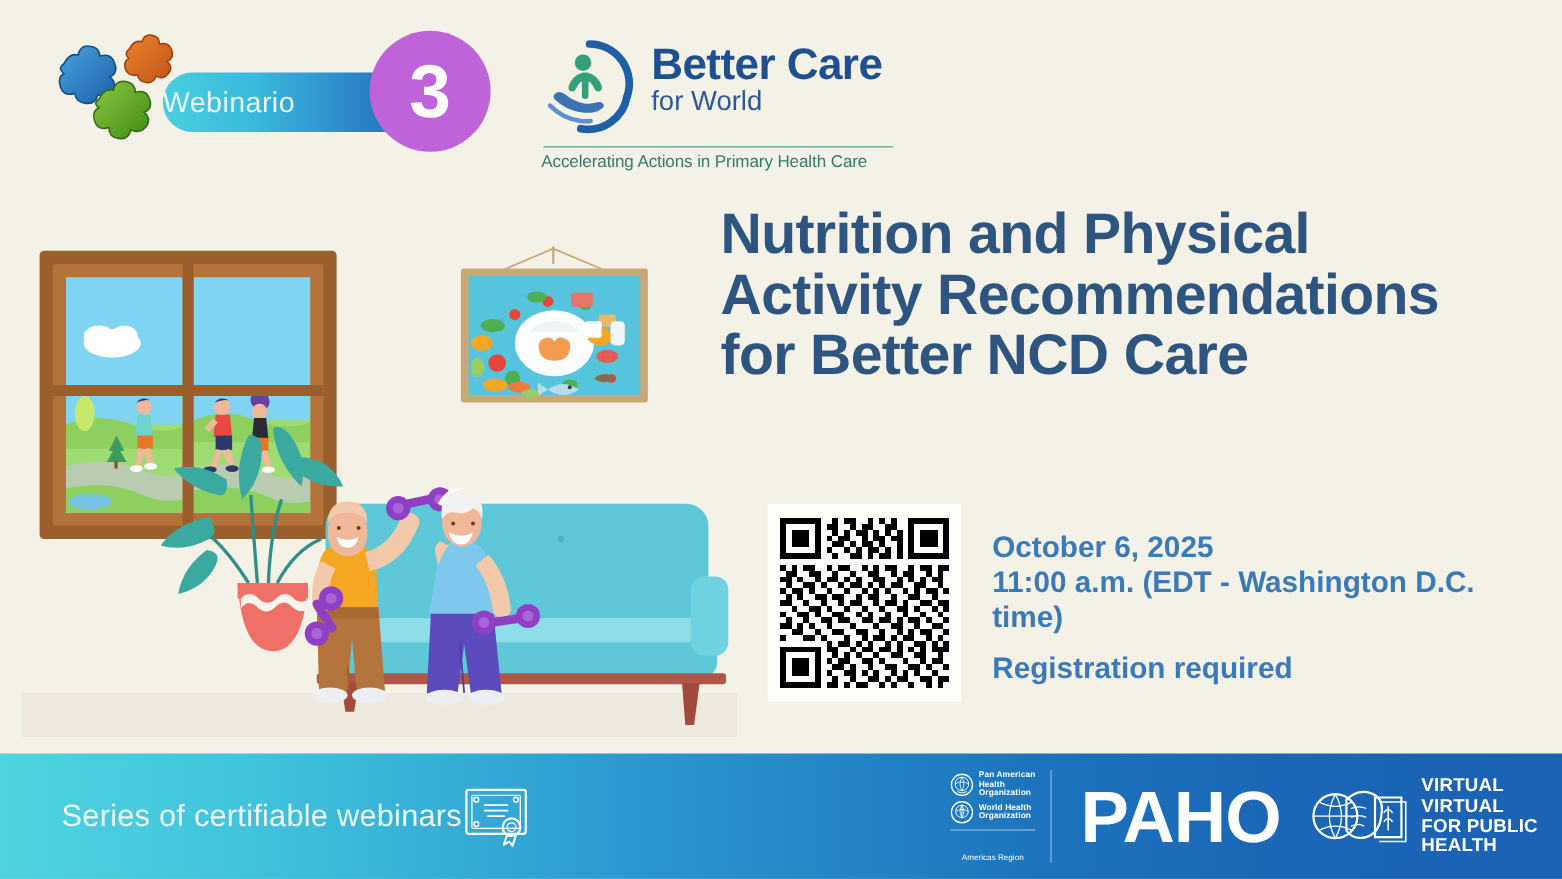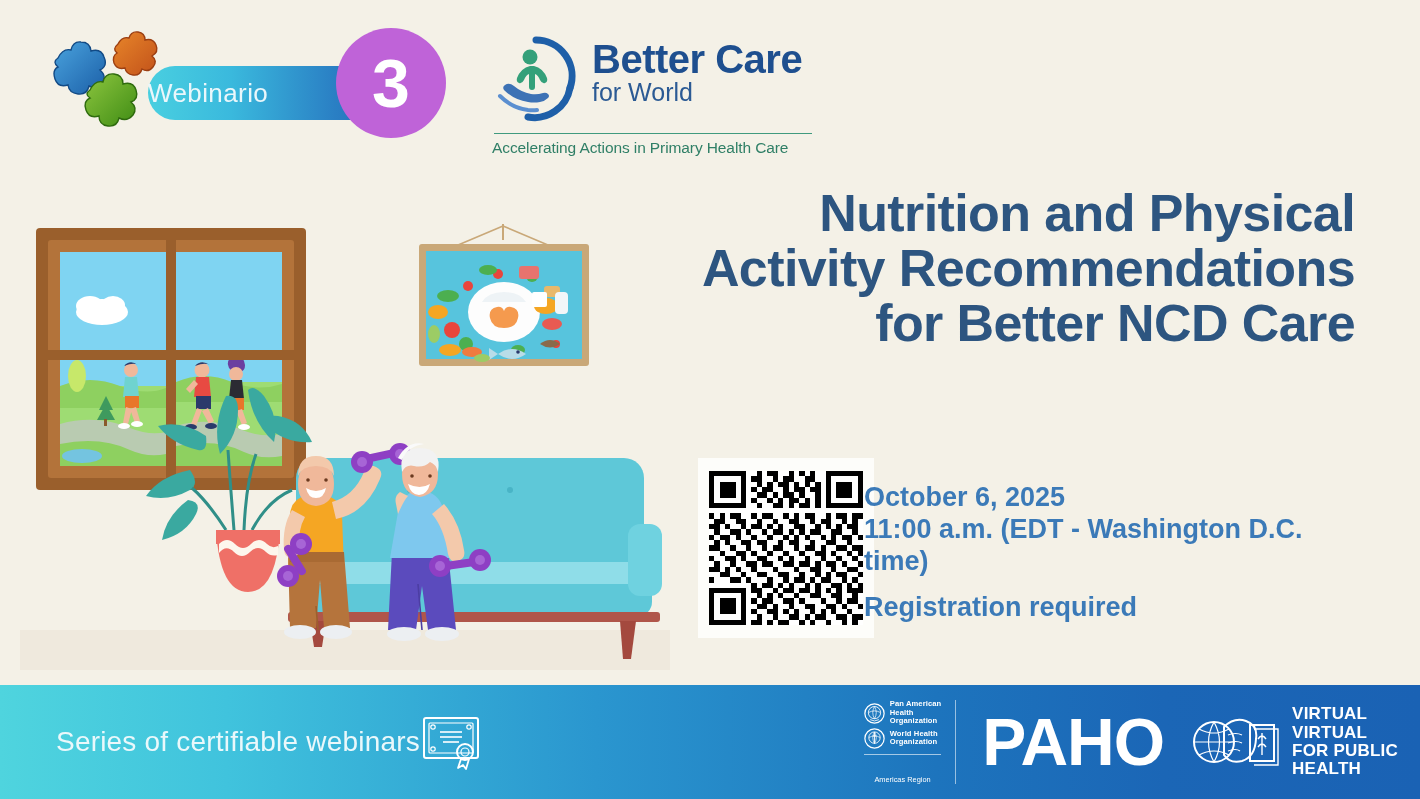--- a/index.html
+++ b/index.html
@@ -36,34 +36,34 @@
   .bc-mark { width:92px; height:92px; flex:0 0 92px; margin-top:2px; }
   .bc-text { padding-top:10px; }
   .bc-title { font-size:40px; font-weight:700; color:#1e4f8f; line-height:.96; letter-spacing:-.5px; }
   .bc-sub { font-size:25px; font-weight:400; color:#2b5a94; line-height:1.05; margin-top:1px; }
   .bc-rule { width:318px; height:1px; background:#3f9a7e; margin:9px 0 5px 2px; }
   .bc-tag { font-size:15.5px; color:#2f7f66; letter-spacing:-.1px; white-space:nowrap; }
 
   
   .main-title {
     position:absolute; left:655px; top:186px; width:700px;
-    text-align:right; color:#2d5580;
+    text-align:left; color:#2d5580;
     font-size:52px; font-weight:700; line-height:1.06; letter-spacing:-.6px;
   }
 
   
   .qr-wrap {
     position:absolute; left:698px; top:458px; width:176px; height:180px;
     background:#fdfdfa; padding:11px;
   }
   .qr-wrap svg { display:block; width:100%; height:100%; }
 
   
   .event-details {
-    position:absolute; left:864px; top:482px; width:452px;
+    position:absolute; left:902px; top:482px; width:452px;
     color:#3b7ab8; font-size:27px; font-weight:700; line-height:1.18;
   }
   .event-details .reg { margin-top:14px; }
 
   
   .illo { position:absolute; left:20px; top:200px; width:650px; height:470px; }
   .illo svg { display:block; width:100%; height:100%; }
 
   
   .footer {

